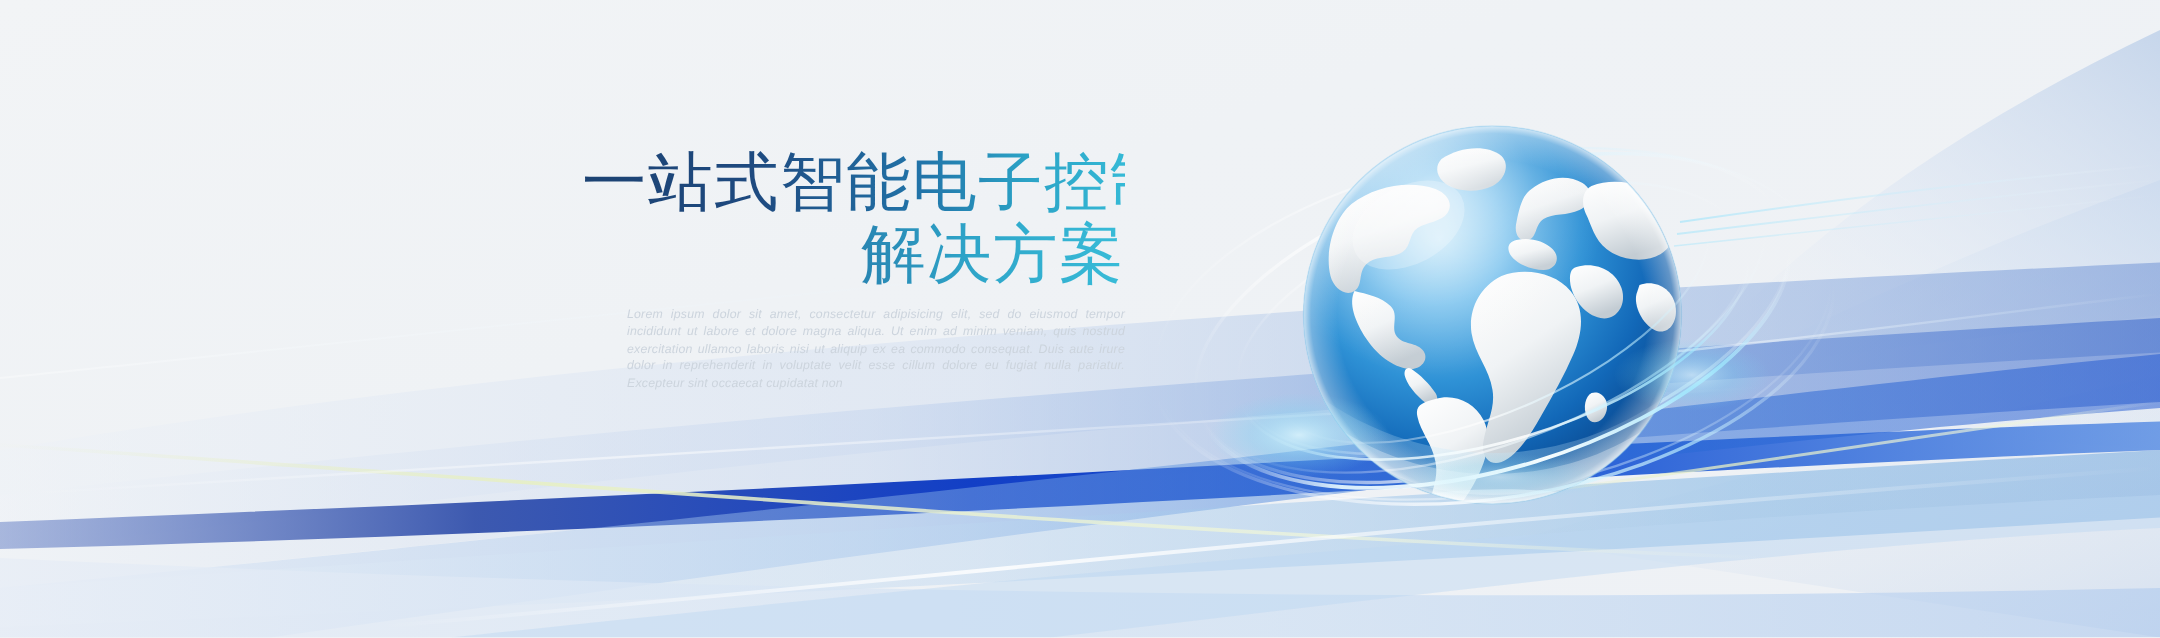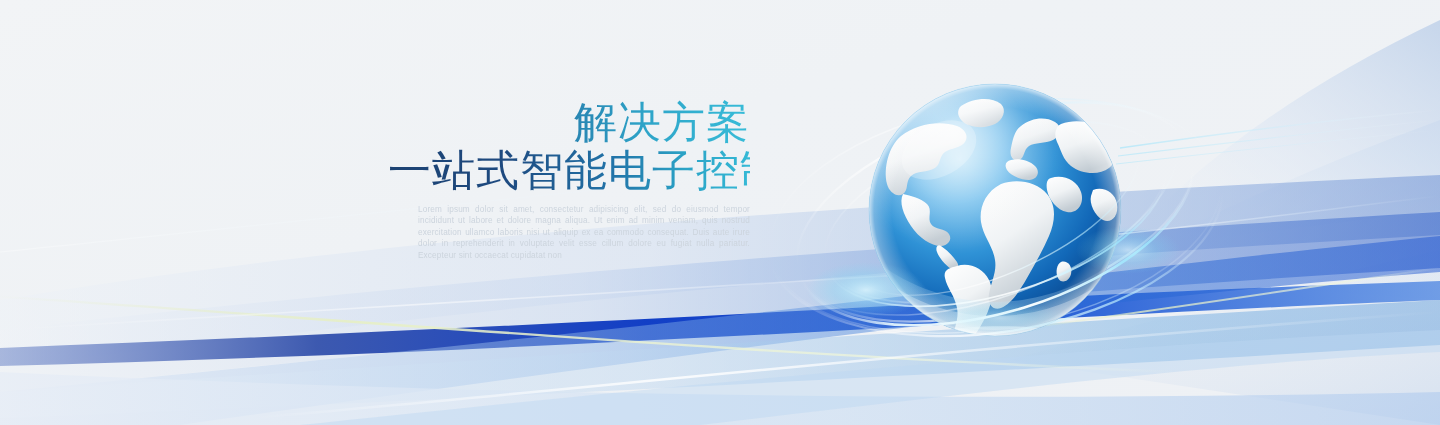--- a/index.html
+++ b/index.html
@@ -42,20 +42,21 @@
   }
   #body-copy{
     margin:10px 0 0 0;
     width:332px;
     margin-left:30px;
     font-size:8.2px;
     line-height:11.4px;
     text-align:justify;
     color:#ccd4dd;
     letter-spacing:.15px;
+    font-style:italic;
   }
 
   
   #globe-wrap{
     position:absolute;left:865px;top:80px;width:260px;height:260px;z-index:30;
   }
   #globe-wrap svg{display:block;width:260px;height:260px;}
 </style>
 </head>
 <body>
@@ -336,19 +337,19 @@
       </g>
 
       <ellipse cx="866" cy="290" rx="60" ry="28" fill="url(#glowspot)" opacity=".85"></ellipse>
       <ellipse cx="1128" cy="250" rx="52" ry="24" fill="url(#glowspot)" opacity=".7"></ellipse>
       <ellipse cx="1000" cy="318" rx="70" ry="16" fill="url(#glowspot)" opacity=".5"></ellipse>
     </svg>
   </div>
 
   <div id="text-block">
     <h1 id="headline">
+      <span class="hl-line l1">一站式智能电子控制</span>
       <span class="hl-line l2">解决方案</span>
-      <span class="hl-line l1">一站式智能电子控制</span>
     </h1>
     <p id="body-copy">Lorem ipsum dolor sit amet, consectetur adipisicing elit, sed do eiusmod tempor incididunt ut labore et dolore magna aliqua. Ut enim ad minim veniam, quis nostrud exercitation ullamco laboris nisi ut aliquip ex ea commodo consequat. Duis aute irure dolor in reprehenderit in voluptate velit esse cillum dolore eu fugiat nulla pariatur. Excepteur sint occaecat cupidatat non</p>
   </div>
 
 </div>
 
 </body></html>

